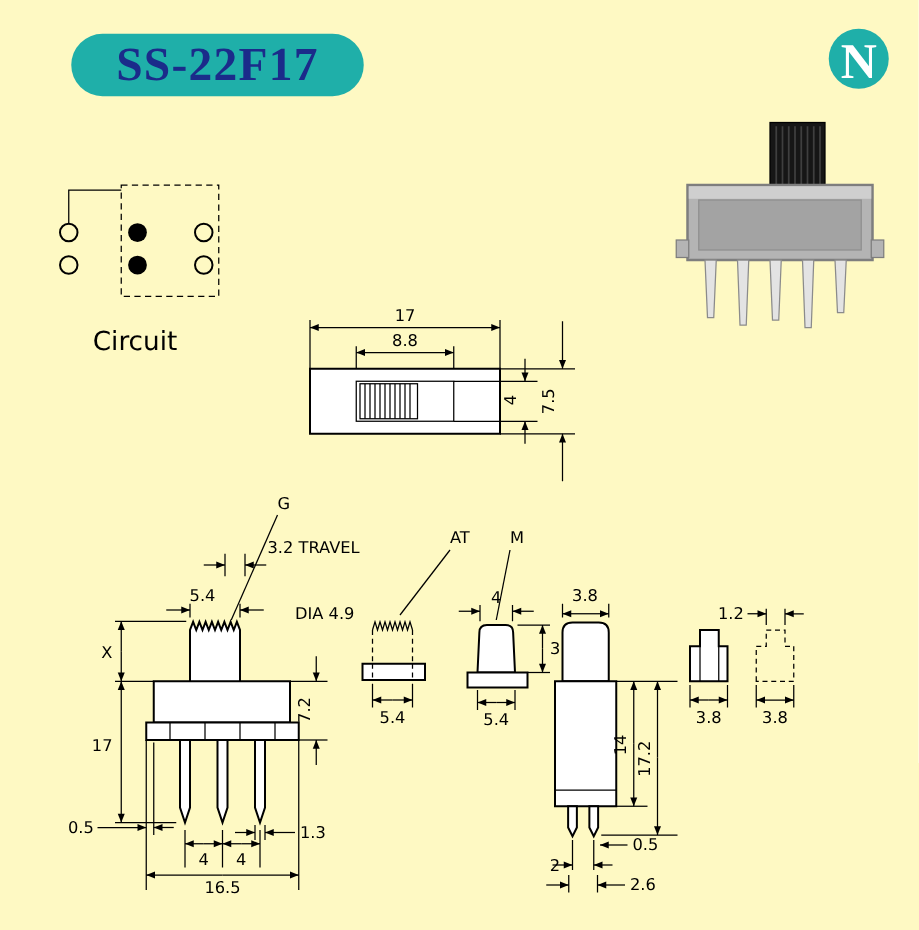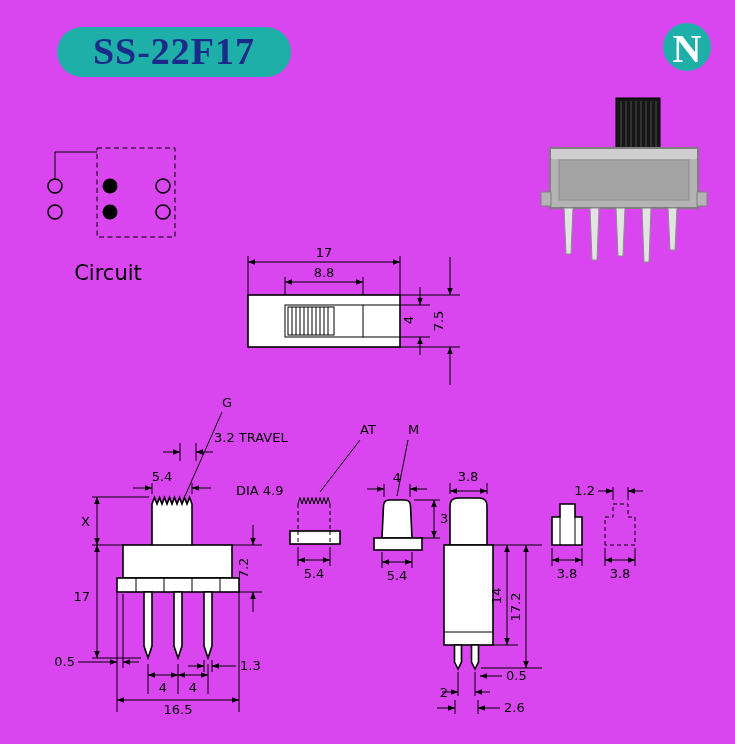--- a/index.html
+++ b/index.html
@@ -1,16 +1,16 @@
 <!DOCTYPE html>
 <html><head>
 <meta charset="utf-8">
 <style>
   html,body{margin:0;padding:0;background:#fff;}
-  .canvas{position:relative;width:735px;height:744px;background:#d946ef;overflow:hidden;
+  .canvas{position:relative;width:735px;height:744px;background:#fef9c3;overflow:hidden;
           font-family:"DejaVu Sans",sans-serif;}
   svg{display:block;}
   .o  {fill:#fff;stroke:#000;stroke-width:1.6;}
   .ln {fill:none;stroke:#000;stroke-width:1.6;}
   .thin{fill:none;stroke:#000;stroke-width:1;}
   .d  {stroke:#000;stroke-width:1;fill:none;}
   .dsh{stroke-dasharray:5 3.5;}
   .dsh2{stroke-dasharray:4 3;}
   .t  {font:13px "DejaVu Sans",sans-serif;fill:#000;}
   .tm {text-anchor:middle;}

